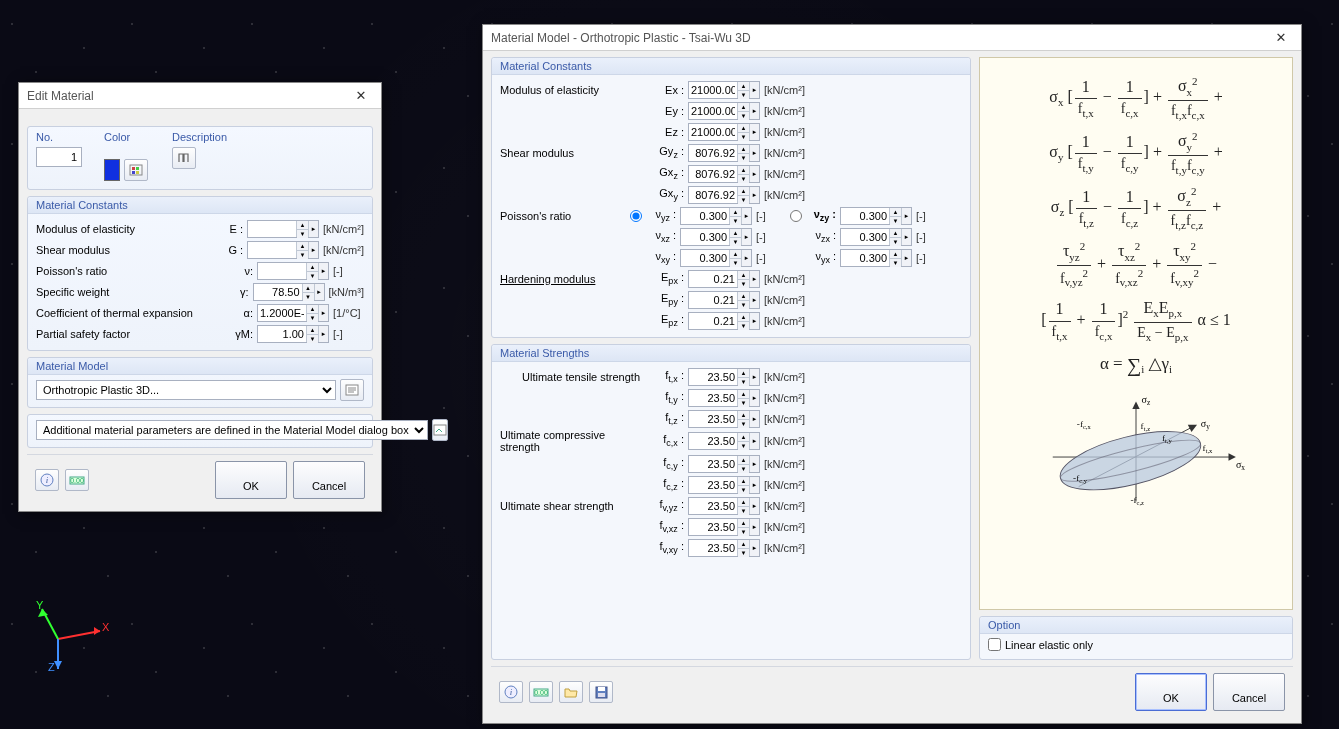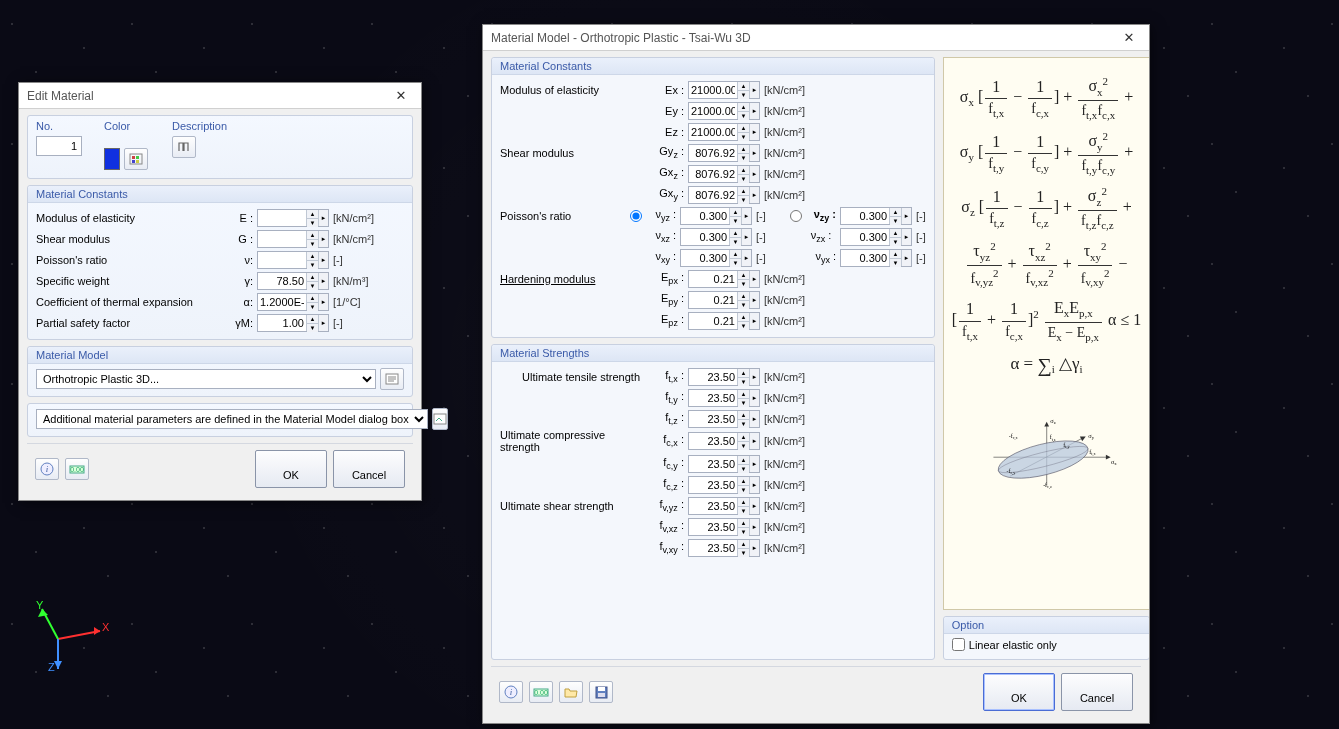--- a/index.html
+++ b/index.html
@@ -204,21 +204,21 @@
     <line x1="28" y1="40" x2="12" y2="10" stroke="#30ff30" stroke-width="2"></line>
     <polygon points="12,10 8,18 18,16" fill="#30ff30"></polygon>
     <line x1="28" y1="40" x2="28" y2="70" stroke="#4090ff" stroke-width="2"></line>
     <polygon points="28,70 24,62 32,62" fill="#4090ff"></polygon>
   </svg>
   <span class="ax axX">X</span>
   <span class="ax axY">Y</span>
   <span class="ax axZ">Z</span>
 </div>
 
-<div class="win" style="left:18px; top:82px; width:404px;">
+<div class="win" style="left:18px; top:82px; width:364px;gap:11px;">
   <div class="titlebar">
     <span class="title">Edit Material</span>
     <span class="close">✕</span>
   </div>
   <div class="winbody">
     <div class="group" style="padding:4px 8px 8px;">
       <div class="row" style="gap:14px; align-items:flex-start;">
         <div style="width:54px;">
           <div style="color:#3a5aa8; margin-bottom:4px;">No.</div>
           <input class="txtin" style="width: 46px; text-align: right;" value="1">
@@ -379,21 +379,21 @@
             <text x="8" y="9" text-anchor="middle" font-size="7" fill="#2a6">0.00</text>
           </svg>
       </span>
       <span class="spacer"></span>
       <button class="btn">OK</button>
       <button class="btn">Cancel</button>
     </div>
   </div>
 </div>
 
-<div class="win" style="left:482px; top:24px; width:668px; height:700px;">
+<div class="win" style="left:482px; top:24px; width:820px; height:700px;">
   <div class="titlebar">
     <span class="title">Material Model - Orthotropic Plastic - Tsai-Wu 3D</span>
     <span class="close">✕</span>
   </div>
   <div class="winbody" style="overflow:hidden;">
     <div class="twocol">
       <div class="leftcol">
         <div class="fs">
           <div class="fs-title">Material Constants</div>
           <div class="fs-body tight" id="md-constants">
@@ -509,21 +509,21 @@
     <input value="0.300" style="">
     <span class="spin">
                     <span>▲</span>
                     <span>▼</span>
                   </span>
     <span class="arrow">▸</span>
   </span>
         <span class="unit" style="width:18px;">[-]</span>
         <span style="width:8px;"></span>
         <span style="width:12px;display:inline-block;"></span>
-        <span class="sym" style="width:30px;text-align:center;">ν<sub>zx</sub> :</span>
+        <span class="sym" style="width:30px;">ν<sub>zx</sub> :</span>
         <span class="numin">
     <input value="0.300" style="">
     <span class="spin">
                     <span>▲</span>
                     <span>▼</span>
                   </span>
     <span class="arrow">▸</span>
   </span>
         <span class="unit">[-]</span>
       </div>

